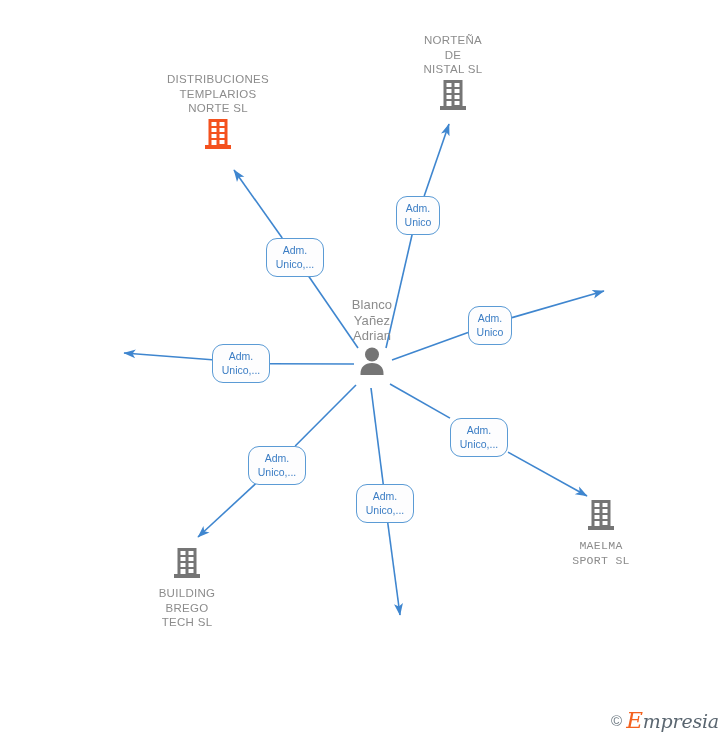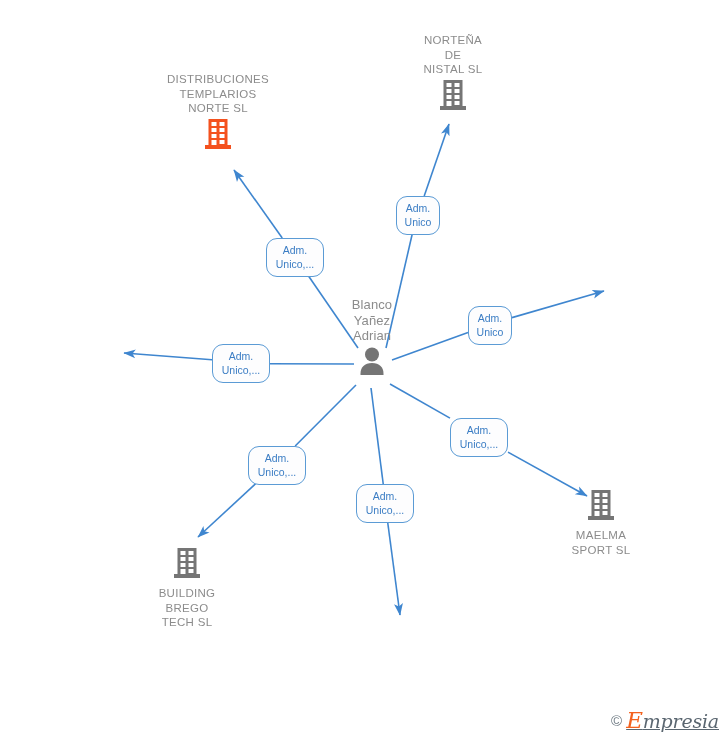--- a/index.html
+++ b/index.html
@@ -75,21 +75,20 @@
     color: #6f7b84;
     line-height: 1;
   }
   .wm-text {
     font-family: "DejaVu Serif", serif;
     font-style: italic;
     font-size: 19px;
     color: #5a6670;
     line-height: 1;
     letter-spacing: -0.2px;
-    text-decoration: underline;
   }
   .wm-text .wm-e {
     color: #f4621f;
     font-size: 23px;
   }
 </style>
 </head>
 <body>
 
 <div id="canvas">
@@ -174,21 +173,21 @@
         <rect x="8.5" y="16" width="5" height="4" fill="#ffffff"></rect>
         <rect x="16.5" y="16" width="5" height="4" fill="#ffffff"></rect>
         <rect x="8.5" y="22" width="5" height="5" fill="#ffffff"></rect>
         <rect x="16.5" y="22" width="5" height="4" fill="#ffffff"></rect>
       </svg>
     </span>
   </div>
 
 
 
-  <div class="node below" style="left:601px; top:489px;">
+  <div class="node below" style="left:601px; top:499px;font-family:Liberation Mono, monospace;">
     <span class="node-icon">
       <svg width="30" height="32" viewBox="0 0 30 32" xmlns="http://www.w3.org/2000/svg">
         <rect x="5.5" y="1" width="19" height="26" fill="#757575"></rect>
         <rect x="2" y="27" width="26" height="4" fill="#757575"></rect>
         <rect x="8.5" y="4" width="5" height="4" fill="#ffffff"></rect>
         <rect x="16.5" y="4" width="5" height="4" fill="#ffffff"></rect>
         <rect x="8.5" y="10" width="5" height="4" fill="#ffffff"></rect>
         <rect x="16.5" y="10" width="5" height="4" fill="#ffffff"></rect>
         <rect x="8.5" y="16" width="5" height="4" fill="#ffffff"></rect>
         <rect x="16.5" y="16" width="5" height="4" fill="#ffffff"></rect>

